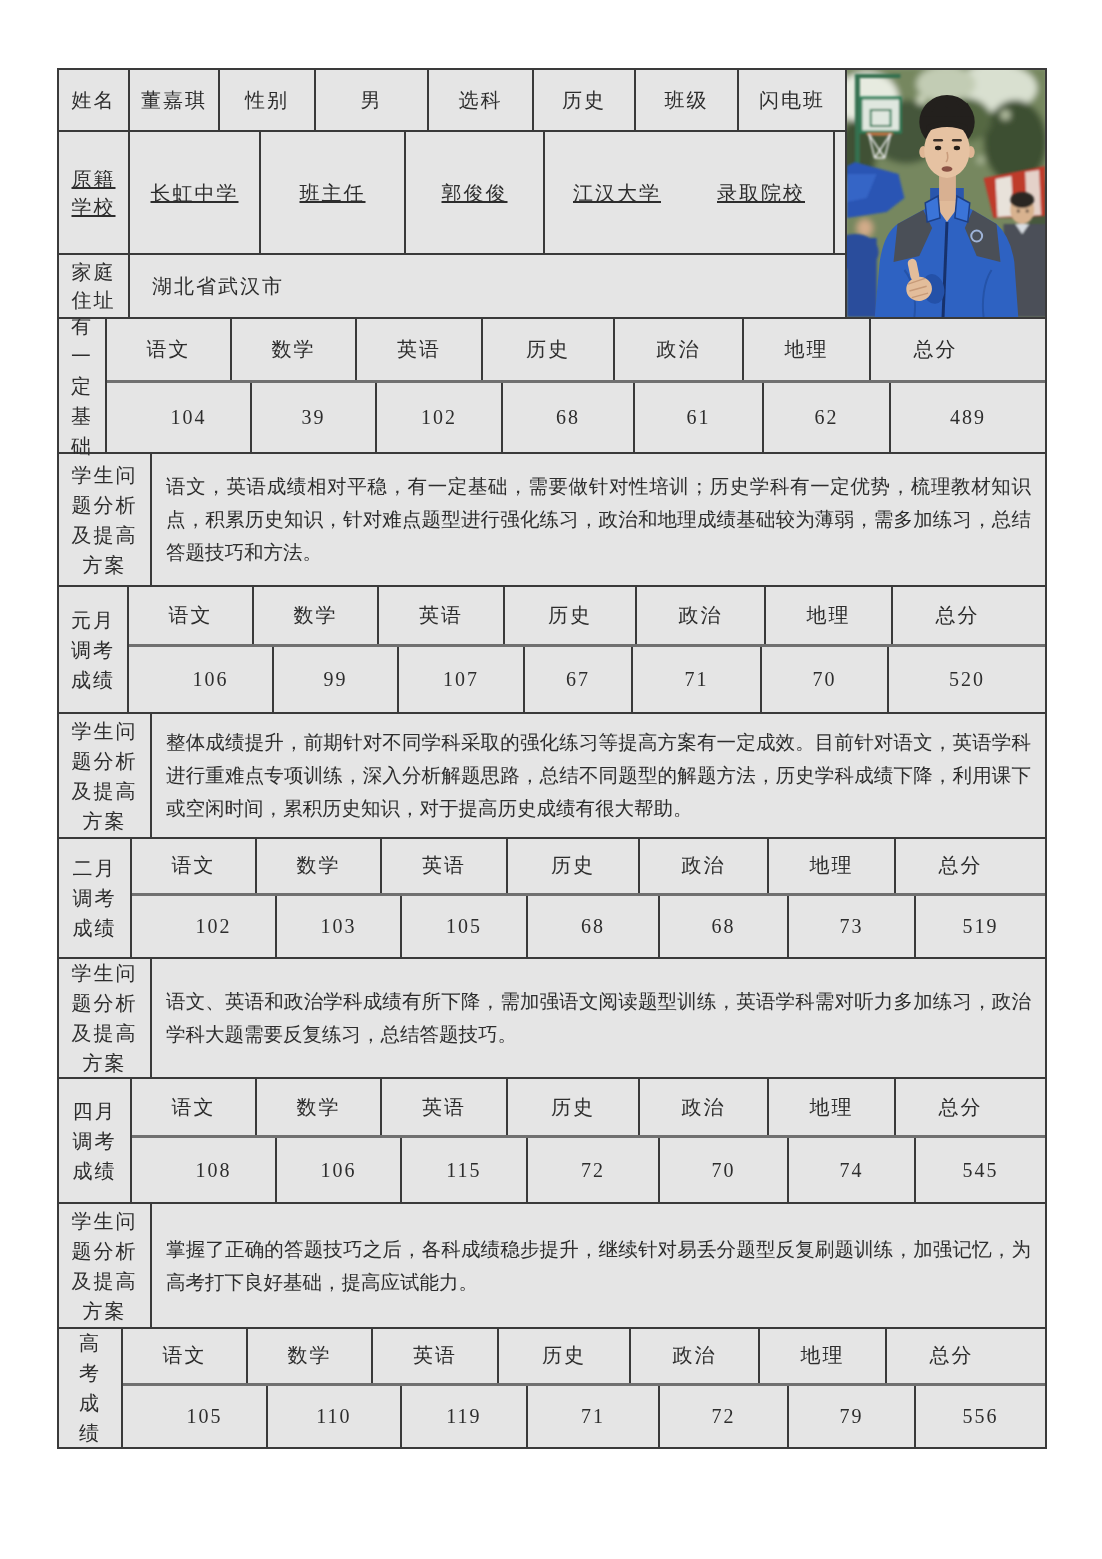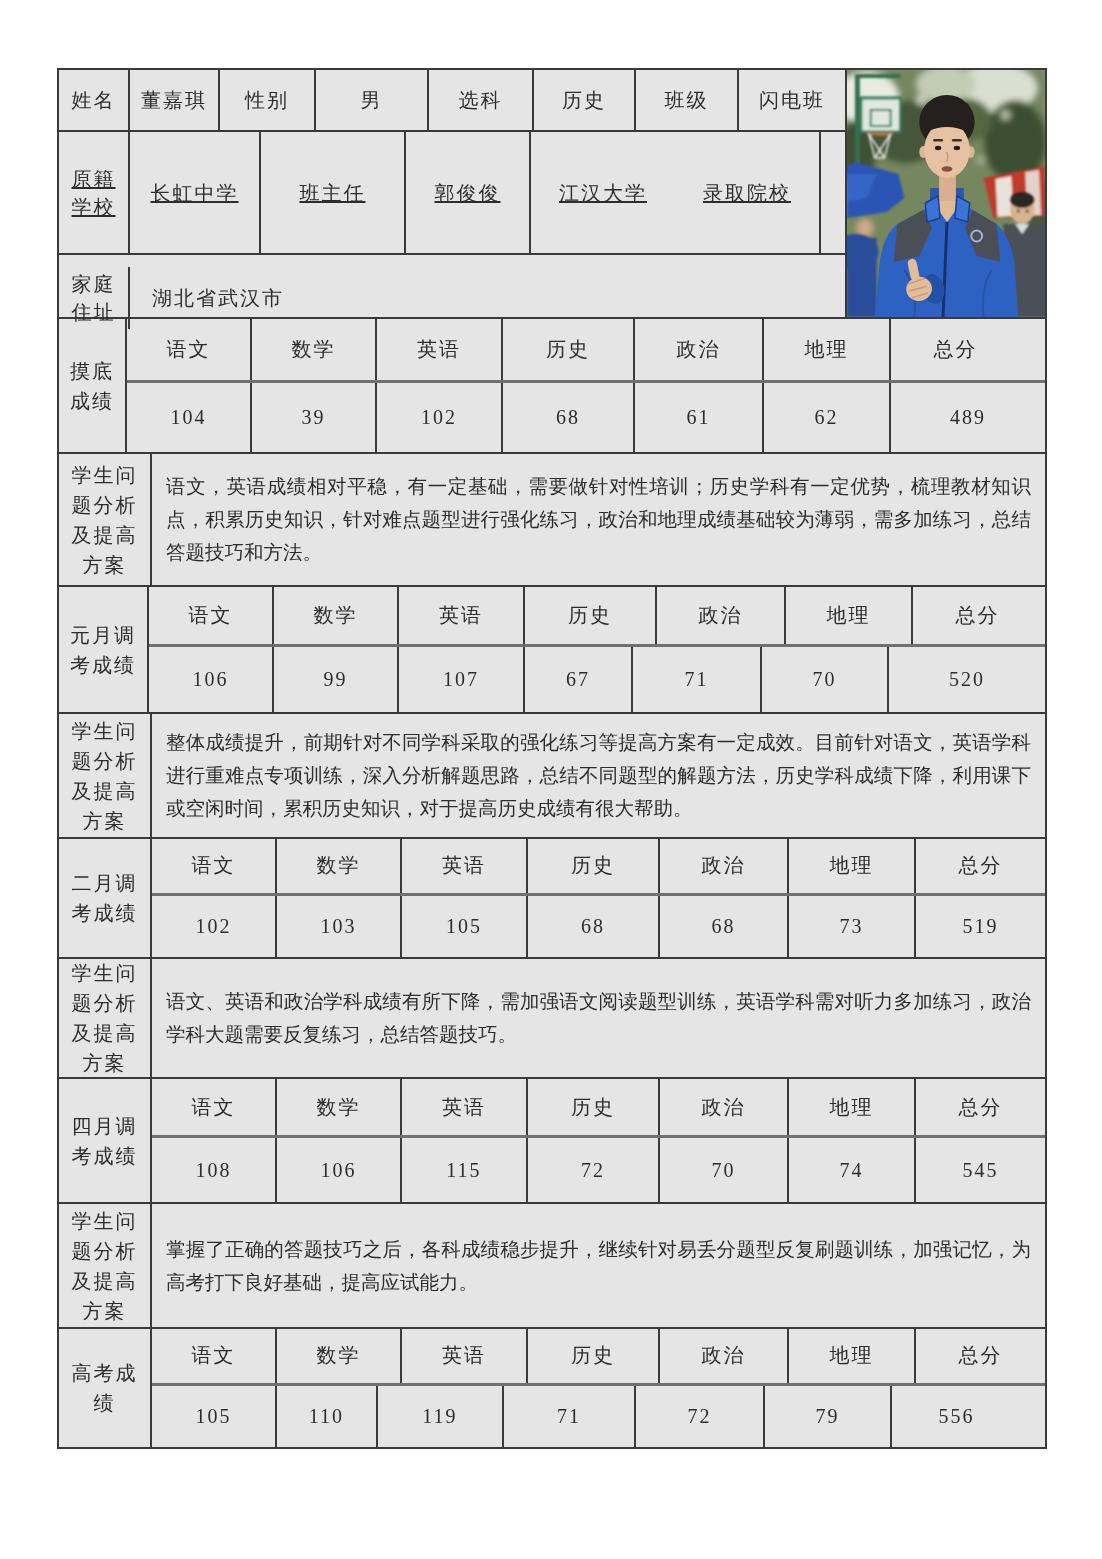--- a/index.html
+++ b/index.html
@@ -6,37 +6,37 @@
   *{ box-sizing:border-box; margin:0; padding:0; }
   body{ background:#ffffff; font-family:"Liberation Serif","DejaVu Serif",serif; color:var(--tc); }
   .page{ position:relative; width:1102px; height:1559px; background:#ffffff; overflow:hidden; }
   .doc{ position:absolute; left:57px; top:68px; width:990px; border:2px solid var(--bc); background:#e5e5e5; }
 
   
   .info{ position:relative; height:249px; border-bottom:2px solid var(--bc); }
   .irow{ display:flex; width:786px; }
   .irow.r1{ height:62px; border-bottom:2px solid var(--bc); }
   .irow.r2{ height:123px; border-bottom:2px solid var(--bc);text-decoration:underline; }
-  .irow.r3{ height:62px;margin-top:12px; }
+  .irow.r3{ height:62px; }
   .cell{ display:flex; align-items:center; justify-content:center; text-align:center;
          border-right:2px solid var(--bc); font-size:20px; letter-spacing:2px; line-height:28px; padding:0 8px; }
   .cell.last{ border-right:none; }
   .cell.left{ justify-content:flex-start; text-align:left; padding-left:22px; }
   .photo{ position:absolute; top:0; right:0; width:200px; height:247px; border-left:2px solid var(--bc); overflow:hidden; }
   .photo svg{ display:block; width:100%; height:100%; }
 
   
   .sec{ display:flex; border-bottom:2px solid var(--bc); }
   .sec:last-child{ border-bottom:none; }
   .slabel{ width:93px; border-right:2px solid var(--bc); display:flex; align-items:center; justify-content:center;
            text-align:center; font-size:20px; letter-spacing:2px; line-height:30px; padding:0 10px; }
   .sbody{ flex:1; display:flex; flex-direction:column; }
   .srow{ display:flex; }
   .shead{ height:48%; border-bottom:3px solid #707070; }
-  .svals{ flex:1; }
+  .svals{ flex:1;margin-left:20px; }
   .scell{ display:flex; align-items:center; justify-content:center; border-right:2px solid var(--bc);
           font-size:20px; letter-spacing:2px; }
   .scell.last{ border-right:none; }
   .atext{ flex:1; display:flex; align-items:center; font-size:19.5px; line-height:33px; padding:4px 14px; text-align:justify; }
 </style>
 </head>
 <body>
 
 <div class="page">
   <div class="doc">
@@ -49,21 +49,21 @@
         <div class="cell" style="width:113px">男</div>
         <div class="cell" style="width:105px">选科</div>
         <div class="cell" style="width:102px">历史</div>
         <div class="cell" style="width:103px">班级</div>
         <div class="cell last" style="width:106px">闪电班</div>
       </div>
       <div class="irow r2">
         <div class="cell" style="width:71px">原籍学校</div>
         <div class="cell" style="width:131px">长虹中学</div>
         <div class="cell" style="width:145px">班主任</div>
-        <div class="cell" style="width:125px">郭俊俊</div>
+        <div class="cell" style="width:139px">郭俊俊</div>
         <div class="cell last" style="width:144px">江汉大学</div>
         <div class="cell" style="width:146px">录取院校</div>
       </div>
       <div class="irow r3">
         <div class="cell" style="width:71px">家庭住址</div>
         <div class="cell last left" style="flex:1">湖北省武汉市</div>
       </div>
 
       <div class="photo">
         <svg viewBox="0 0 200 247" preserveAspectRatio="none">
@@ -153,21 +153,21 @@
               <rect x="66" y="188" width="9" height="22" rx="4.5" fill="#e3bd9b"></rect>
               <ellipse cx="72" cy="219" rx="13" ry="12" fill="#e3bd9b"></ellipse>
               <path d="M62,212 L80,210 M62,219 L80,218 M63,226 L80,225" stroke="#c79a78" stroke-width="1.4" fill="none"></path>
             </g>
           </g>
         </svg>
       </div>
     </div>
 
     <div class="sec" style="height:135px">
-      <div class="slabel">摸底成绩</div>
+      <div class="slabel">有一定基础</div>
       <div class="sbody">
         <div class="srow shead">
           <div class="scell" style="width:125px">语文</div>
           <div class="scell" style="width:125px">数学</div>
           <div class="scell" style="width:126px">英语</div>
           <div class="scell" style="width:132px">历史</div>
           <div class="scell" style="width:129px">政治</div>
           <div class="scell" style="width:127px">地理</div>
           <div class="scell last" style="width:129px">总分</div>
         </div>
@@ -282,21 +282,21 @@
           <div class="scell" style="width:125px">语文</div>
           <div class="scell" style="width:125px">数学</div>
           <div class="scell" style="width:126px">英语</div>
           <div class="scell" style="width:132px">历史</div>
           <div class="scell" style="width:129px">政治</div>
           <div class="scell" style="width:127px">地理</div>
           <div class="scell last" style="width:129px">总分</div>
         </div>
         <div class="srow svals">
           <div class="scell" style="width:125px">105</div>
-          <div class="scell" style="width:101px">110</div>
+          <div class="scell" style="width:134px">110</div>
           <div class="scell" style="width:126px">119</div>
           <div class="scell" style="width:132px">71</div>
           <div class="scell" style="width:129px">72</div>
           <div class="scell" style="width:127px">79</div>
           <div class="scell last" style="width:129px">556</div>
         </div>
       </div>
     </div>
 
   </div>

